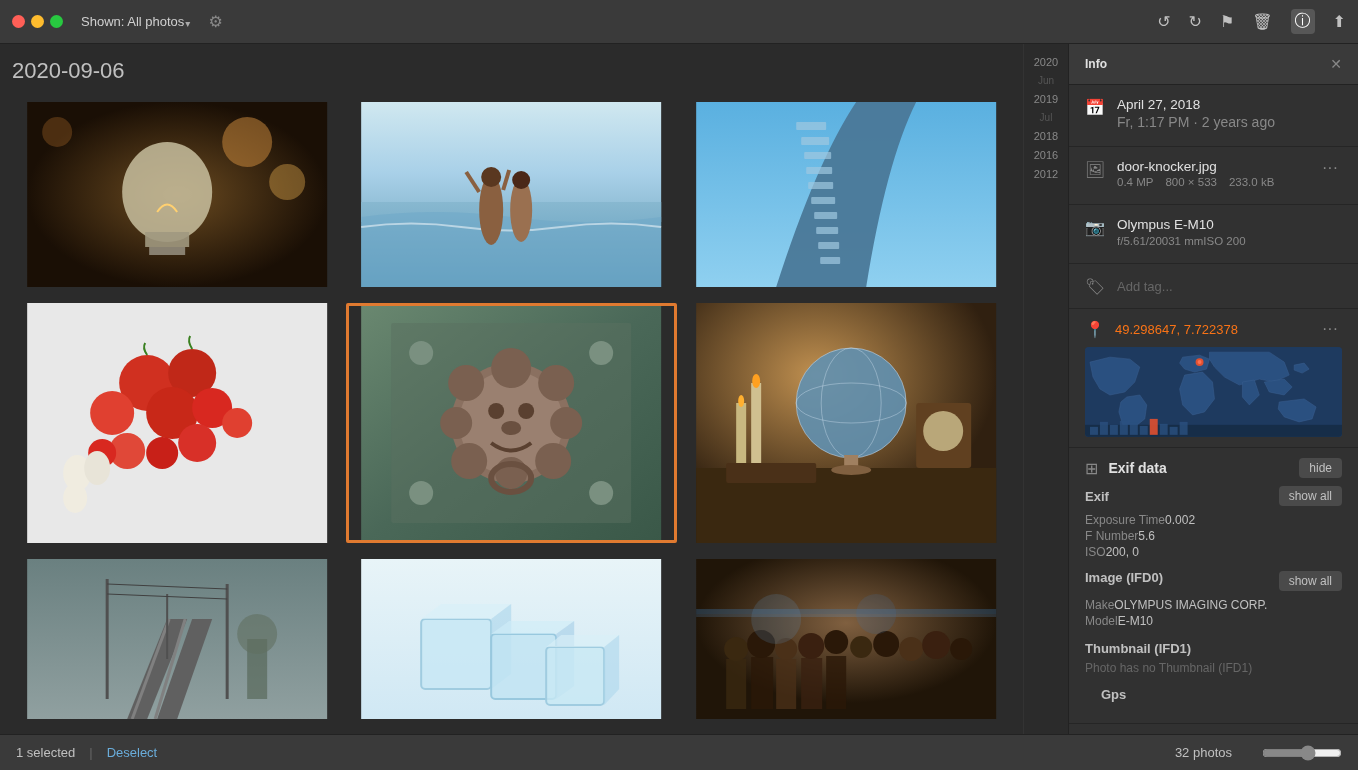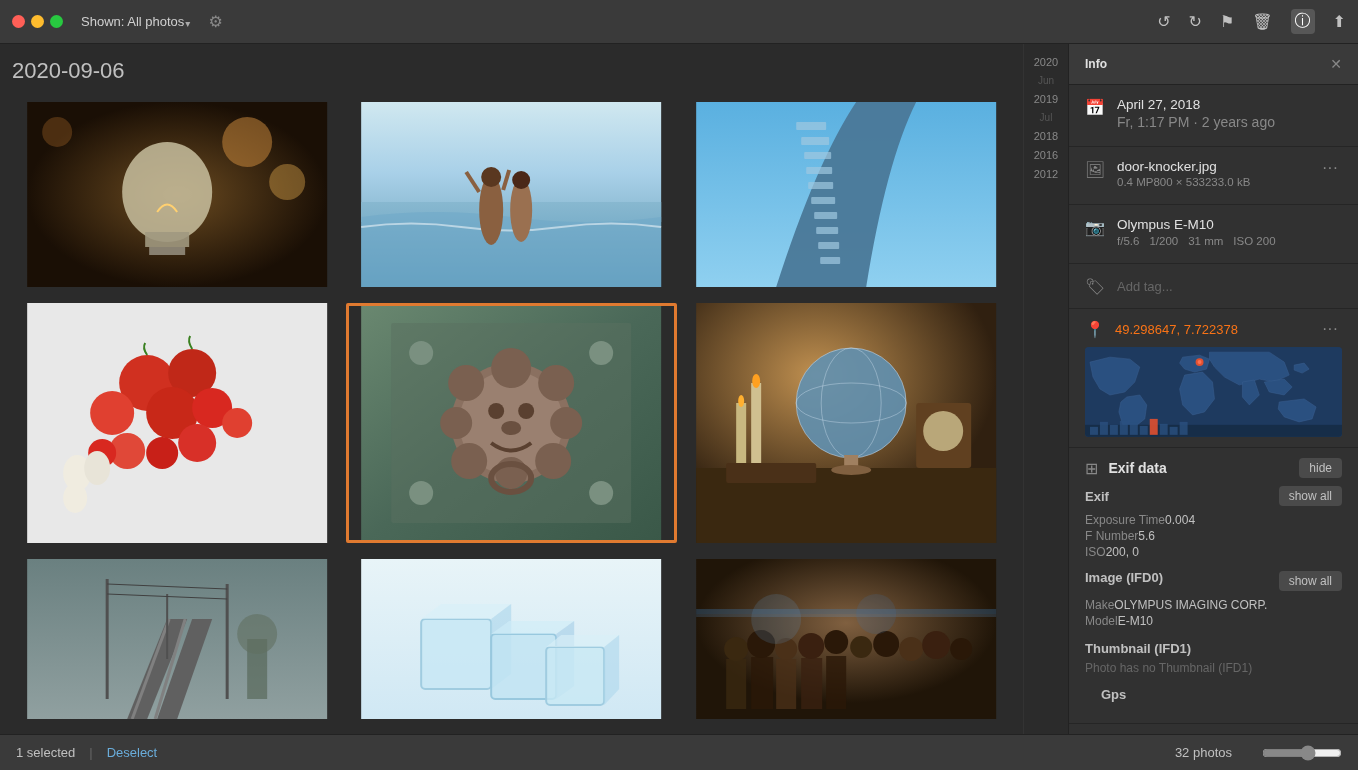--- a/index.html
+++ b/index.html
@@ -190,30 +190,30 @@
     }
     .info-more {
       color: #888;
       font-size: 16px;
       cursor: pointer;
       padding: 0 4px;
     }
 
     .file-details {
       display: flex;
+      gap: 12px;
       margin-top: 2px;
     }
     .file-detail {
       color: #888;
       font-size: 11.5px;
     }
 
     .camera-details {
       display: flex;
-      gap: 10px;
       margin-top: 3px;
       color: #888;
       font-size: 11.5px;
     }
 
     
     .tag-row {
       display: flex;
       align-items: center;
       gap: 12px;
@@ -829,21 +829,21 @@
       </div>
 
       <div class="exif-group">
         <div class="exif-group-header">
           <span class="exif-group-title">Exif</span>
           <button class="btn-small">show all</button>
         </div>
         <div class="exif-table">
           <div class="exif-row">
             <span class="exif-key">Exposure Time</span>
-            <span class="exif-val">0.004</span>
+            <span class="exif-val">0.002</span>
           </div>
           <div class="exif-row">
             <span class="exif-key">F Number</span>
             <span class="exif-val">5.6</span>
           </div>
           <div class="exif-row">
             <span class="exif-key">ISO</span>
             <span class="exif-val">200, 0</span>
           </div>
         </div>

